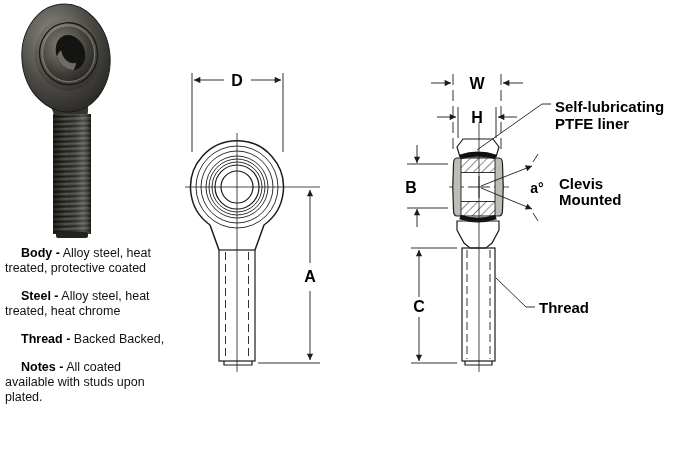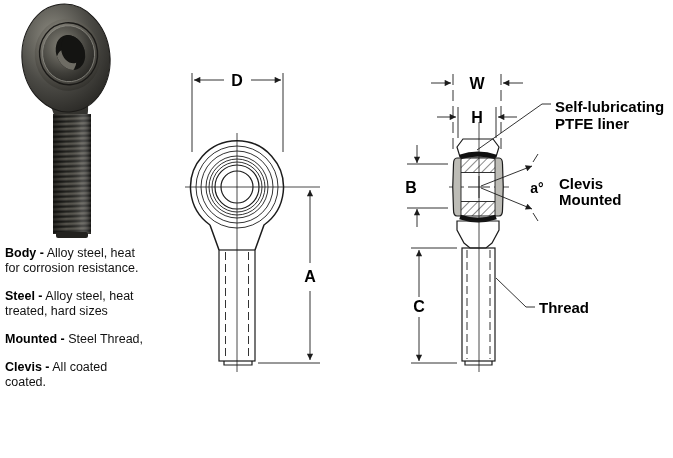--- a/index.html
+++ b/index.html
@@ -2,21 +2,21 @@
 <html><head>
 <meta charset="utf-8">
 <style>
   html,body{margin:0;padding:0;background:#ffffff;}
   .stage{position:relative;width:673px;height:458px;background:#ffffff;overflow:hidden;
          font-family:"Liberation Sans",sans-serif;}
   .drawing{position:absolute;left:0;top:0;width:673px;height:458px;}
   .specs{position:absolute;left:5px;top:246px;width:162px;color:#111;
          font-size:12.5px;line-height:15px;}
   .specs p{margin:0 0 13px 0;}
-  .specs b{font-weight:700;color:#000;}
+  .specs b{font-weight:700;color:#000;margin-left:16px;}
   .ln2{display:block;}
   .dimL{font:700 16px "Liberation Sans",sans-serif;fill:#000;}
   .dimS{font:700 14px "Liberation Sans",sans-serif;fill:#000;}
   .callout{font:700 15px "Liberation Sans",sans-serif;fill:#000;}
   .obj{stroke:#1c1c1c;fill:none;stroke-width:1.5;}
   .obj2{stroke:#1c1c1c;fill:none;stroke-width:1.2;}
   .thin{stroke:#1c1c1c;fill:none;stroke-width:0.9;}
   .cl{stroke:#1c1c1c;fill:none;stroke-width:0.8;}
   .dash{stroke:#1c1c1c;fill:none;stroke-width:0.9;stroke-dasharray:8 4;}
   .ldash{stroke:#1c1c1c;fill:none;stroke-width:0.9;stroke-dasharray:11 5;}
@@ -215,22 +215,22 @@
 
       <g>
         <path class="thin" d="M535,307 L526,307 L496,278"></path>
         <text class="callout" x="539" y="313">Thread</text>
       </g>
     </g>
   </svg>
 
   <div class="specs">
     <p><b>Body -</b>
-      <span>Alloy steel, heat</span><span class="ln2">for corrosion resistance.</span></p>
+      <span>Alloy steel, heat</span><span class="ln2">treated, protective coated</span></p>
     <p><b>Steel -</b>
-      <span>Alloy steel, heat</span><span class="ln2">treated, hard sizes</span></p>
-    <p><b>Mounted -</b>
-      <span>Steel Thread,</span></p>
-    <p><b>Clevis -</b>
-      <span>All coated</span><span class="ln2">coated.</span></p>
+      <span>Alloy steel, heat</span><span class="ln2">treated, heat chrome</span></p>
+    <p><b>Thread -</b>
+      <span>Backed Backed,</span></p>
+    <p><b>Notes -</b>
+      <span>All coated</span><span class="ln2">available with studs upon</span><span class="ln2">plated.</span></p>
   </div>
 
 </div>
 
 </body></html>

